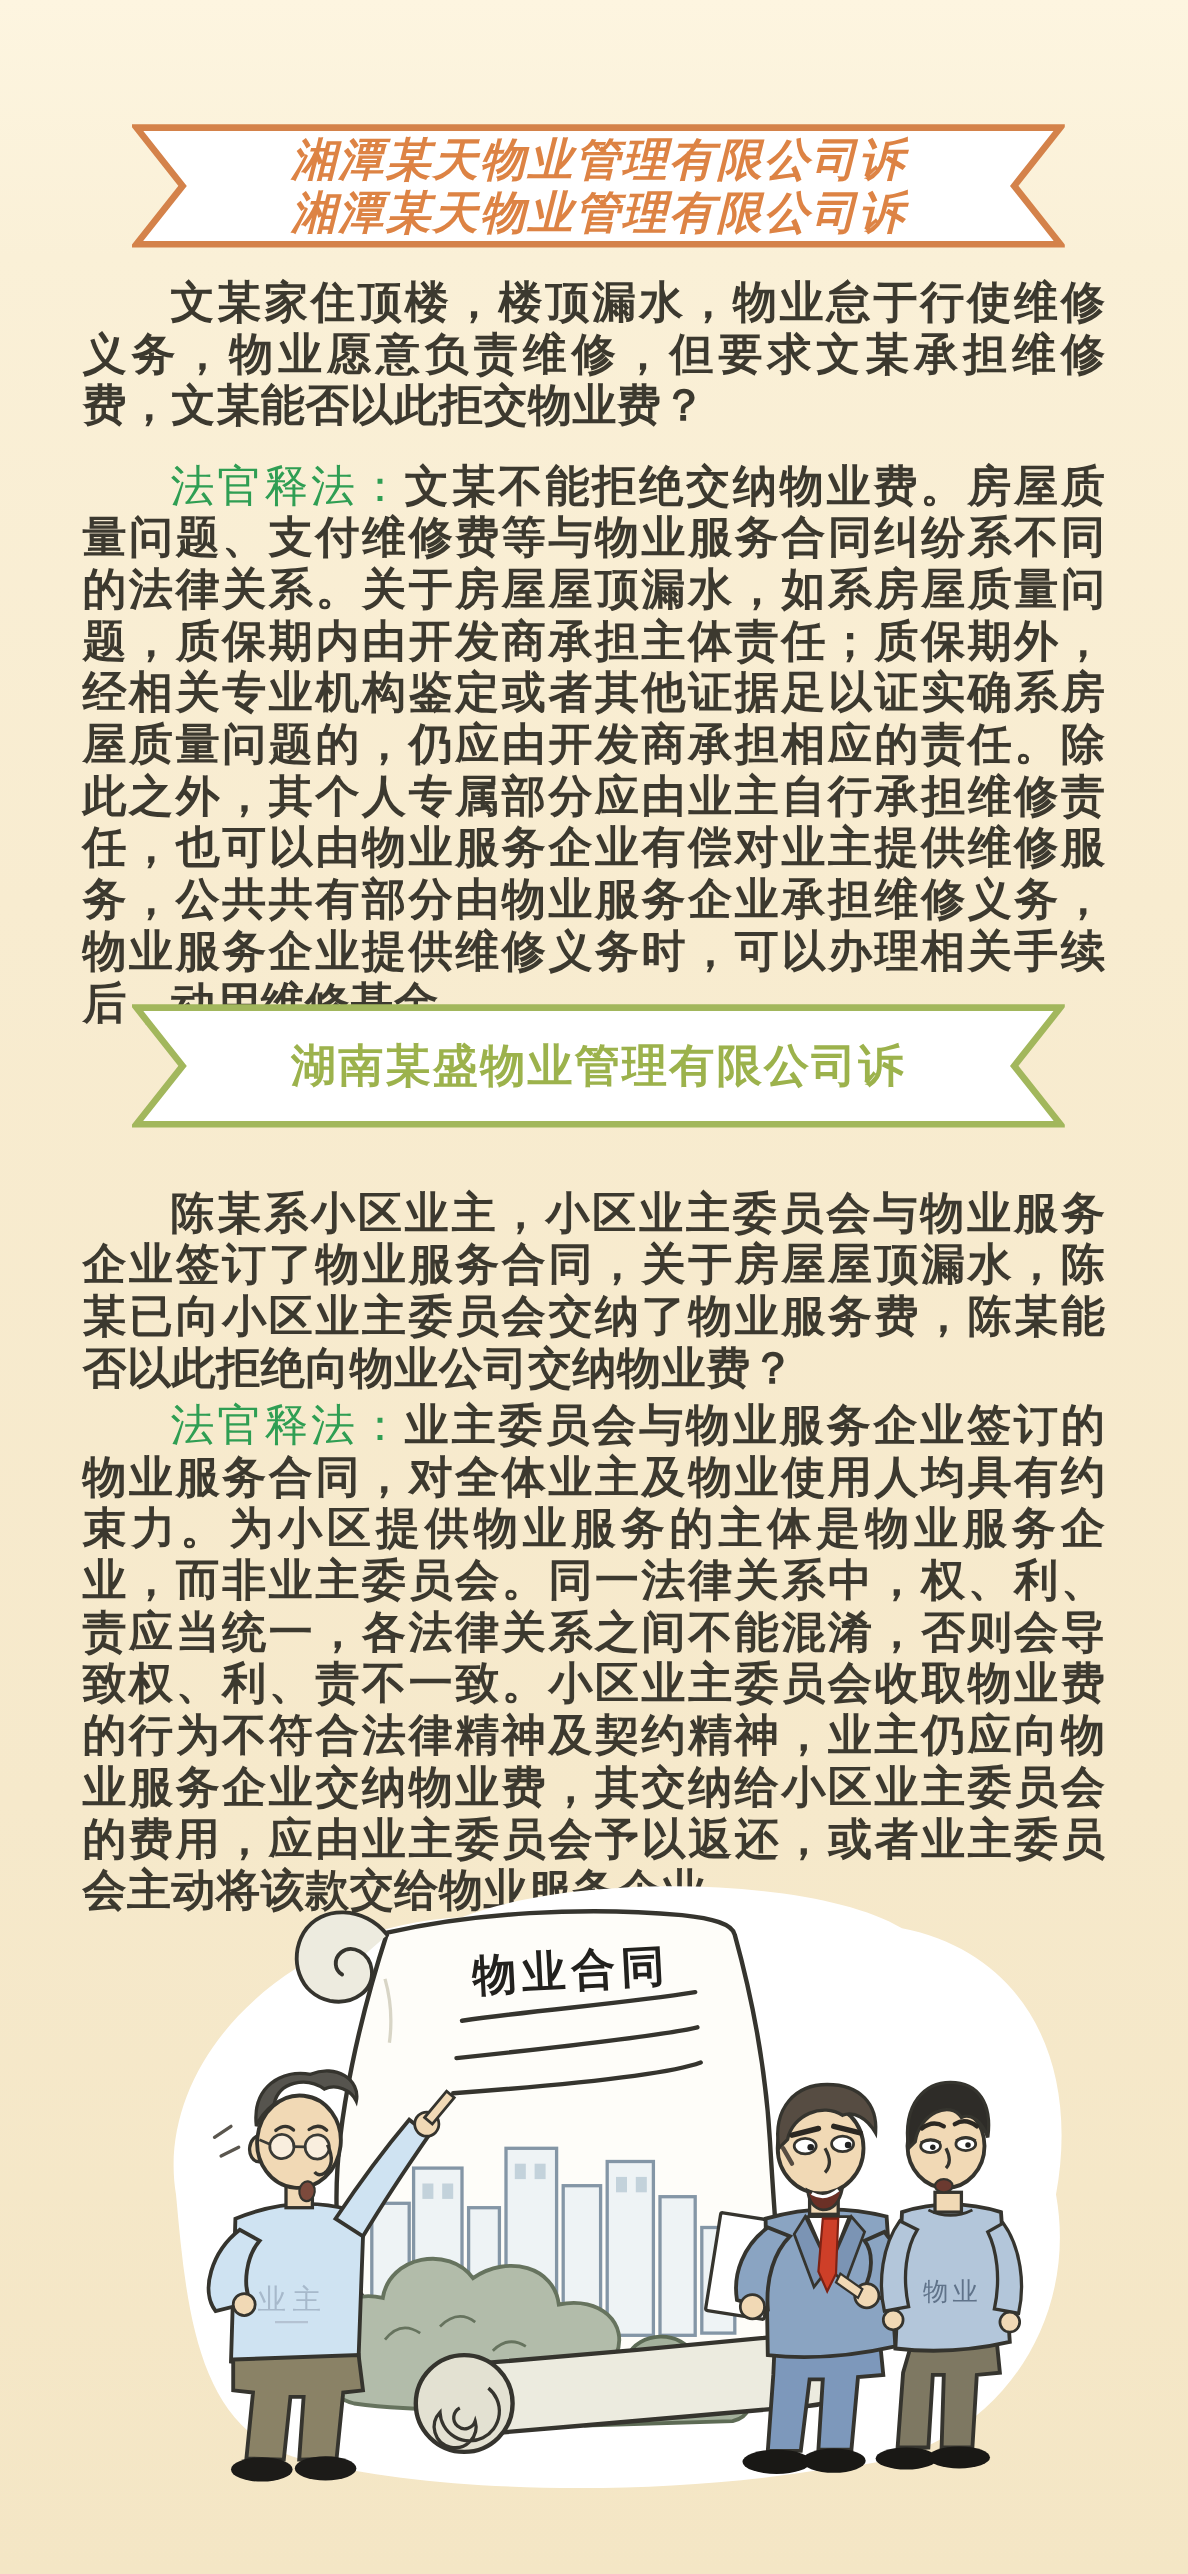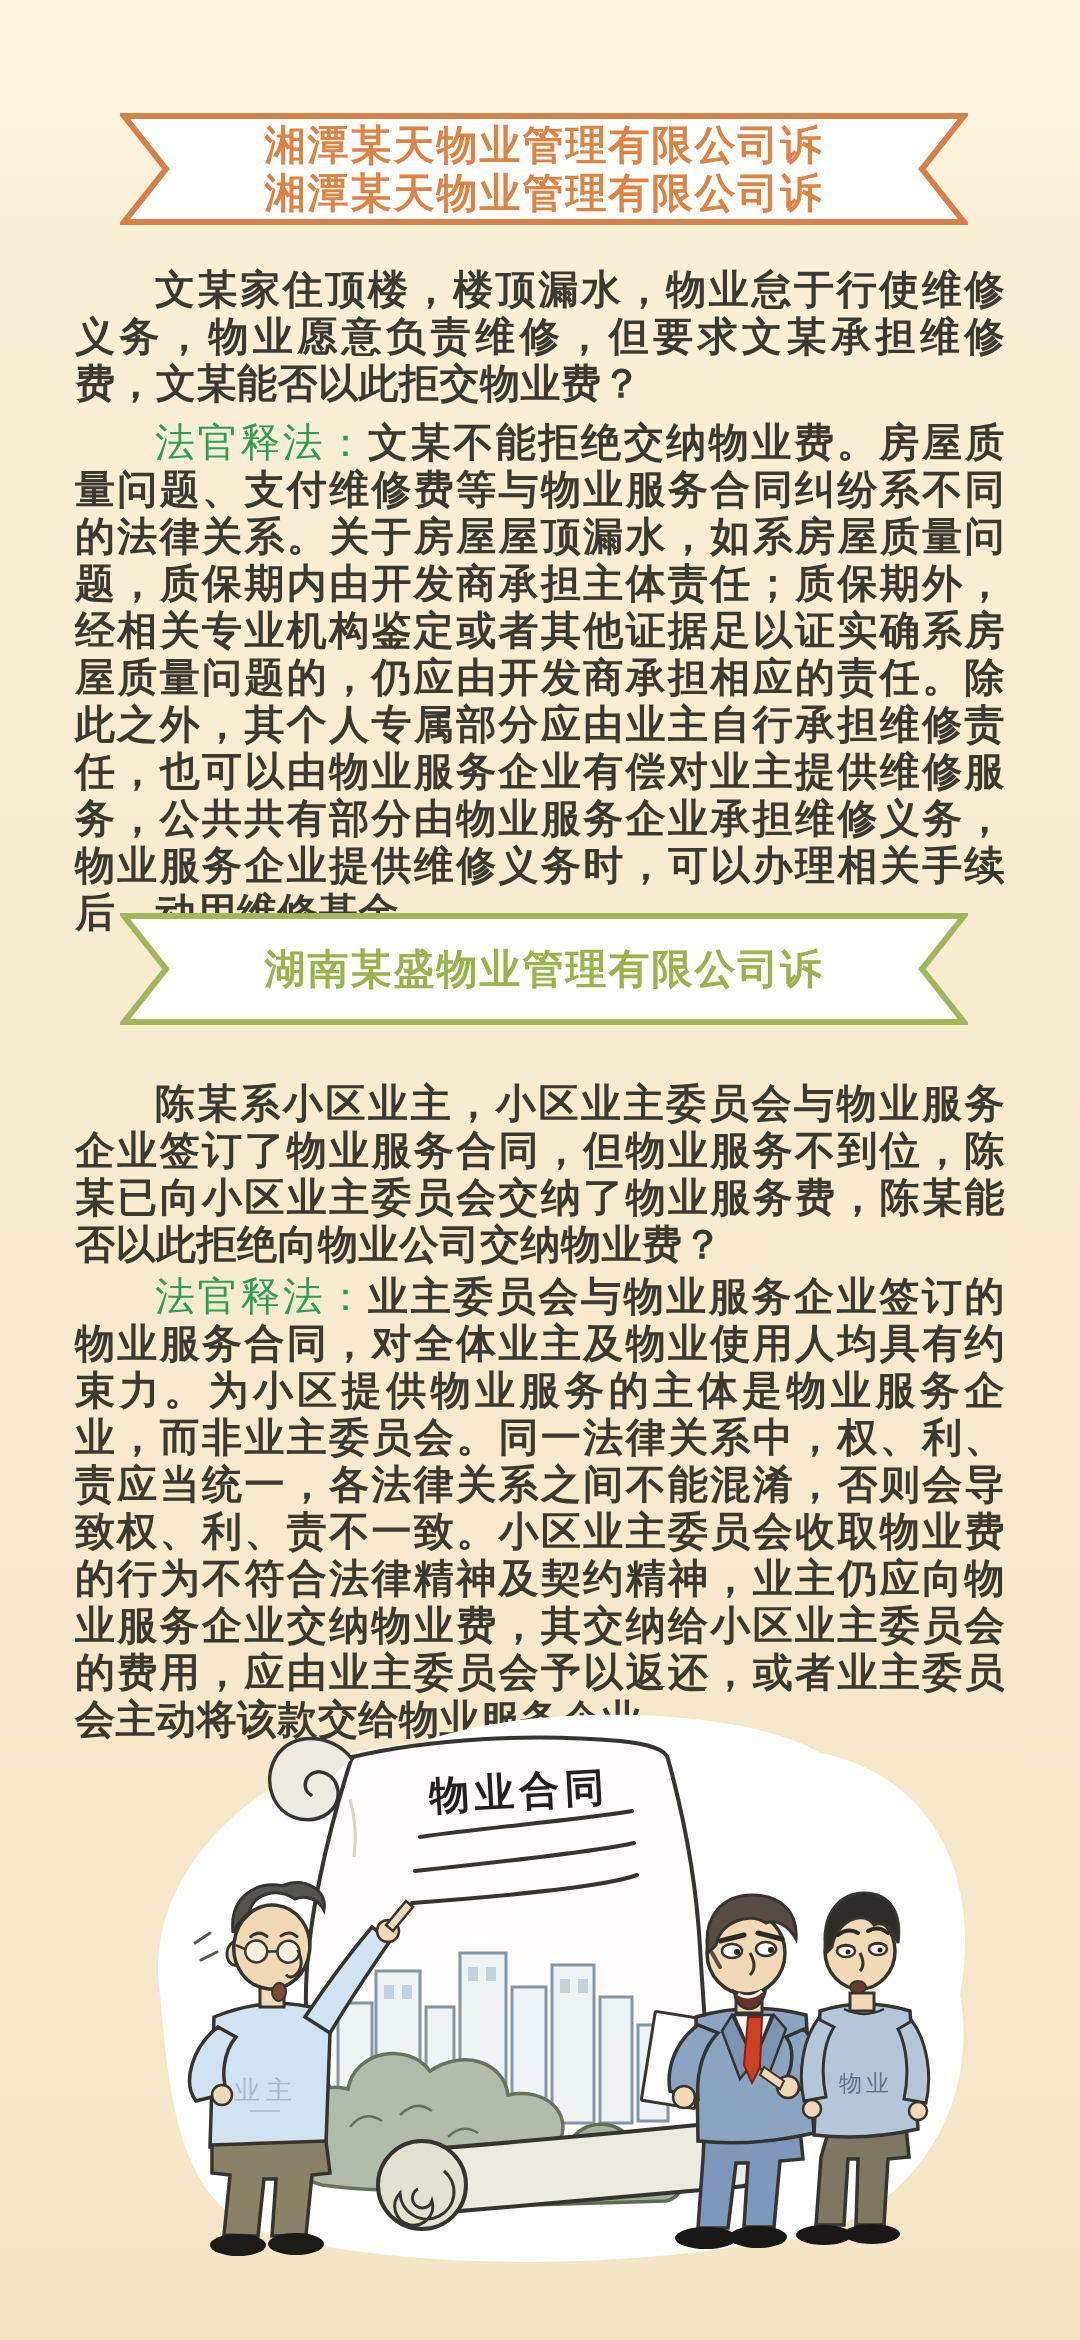--- a/index.html
+++ b/index.html
@@ -8,29 +8,29 @@
     background:linear-gradient(180deg,#fdf5e0 0%,#faf0d7 10%,#f8ecd0 35%,#f6e9cb 70%,#f4e6c5 100%);
     font-family:"Liberation Sans","DejaVu Sans",sans-serif;
   }
   .banner{position:absolute;left:120px;width:848px;height:114px;}
   .banner svg{position:absolute;left:0;top:0;width:100%;height:100%;}
   .banner .lines{
     position:absolute;left:0;top:0;right:0;bottom:0;
     display:flex;flex-direction:column;align-items:center;justify-content:center;
     gap:7px;font-weight:bold;font-size:41px;letter-spacing:2px;line-height:1;
   }
-  .banner1{top:112px;color:#dd8344;}
+  .banner1{top:112px;color:#dd8344;font-style:italic;}
   .banner2{top:912px;color:#9cb24c;text-align:right;}
   .para{
     position:absolute;left:75px;width:930px;margin:0;
     font-size:40px;line-height:47px;letter-spacing:.5px;
     color:#3c392f;text-align:justify;text-indent:2em;font-weight:600;
   }
   .judge{color:#2f9e53;font-weight:normal;}
-  #q1{top:266px;}
+  #q1{top:252px;}
   #a1{top:419px;}
   #q2{top:1080px;}
   #a2{top:1273px;}
   .illu{position:absolute;left:100px;top:1695px;width:880px;height:580px;}
 </style>
 </head>
 <body>
 
 <div class="page">
 
@@ -50,21 +50,21 @@
 
   <div class="banner banner2">
     <svg viewBox="0 0 848 114" preserveAspectRatio="none">
       <polygon points="4,4 844,4 802,57 844,110 4,110 46,57" fill="#ffffff" stroke="#a2b75c" stroke-width="6" stroke-linejoin="miter"></polygon>
     </svg>
     <div class="lines">
       <div>湖南某盛物业管理有限公司诉</div>
     </div>
   </div>
 
-  <p class="para" id="q2">陈某系小区业主，小区业主委员会与物业服务企业签订了物业服务合同，但物业服务不到位，陈某已向小区业主委员会交纳了物业服务费，陈某能否以此拒绝向物业公司交纳物业费？</p>
+  <p class="para" id="q2">陈某系小区业主，小区业主委员会与物业服务企业签订了物业服务合同，关于房屋屋顶漏水，陈某已向小区业主委员会交纳了物业服务费，陈某能否以此拒绝向物业公司交纳物业费？</p>
 
   <p class="para" id="a2"><span class="judge">法官释法：</span><span>业主委员会与物业服务企业签订的物业服务合同，对全体业主及物业使用人均具有约束力。为小区提供物业服务的主体是物业服务企业，而非业主委员会。同一法律关系中，权、利、责应当统一，各法律关系之间不能混淆，否则会导致权、利、责不一致。小区业主委员会收取物业费的行为不符合法律精神及契约精神，业主仍应向物业服务企业交纳物业费，其交纳给小区业主委员会的费用，应由业主委员会予以返还，或者业主委员会主动将该款交给物业服务企业。</span></p>
 
   <svg class="illu" viewBox="0 0 880 580">
 
     <path d="M 60,300 C 40,180 160,55 320,48 C 420,8 640,10 720,58 C 832,80 882,180 860,300 C 882,420 800,542 660,548 C 500,576 300,572 180,542 C 80,520 70,410 60,300 Z" fill="#ffffff"></path>
 
     <g>
       <path d="M 252,62 C 330,44 430,38 520,46 C 548,49 566,54 568,64 C 584,122 596,182 600,252 C 604,322 610,388 612,432 C 556,450 478,460 400,461 C 350,462 298,452 266,430 C 236,410 208,372 206,312 C 204,232 230,130 252,62 Z" fill="#fefdf9" stroke="#35342e" stroke-width="4" stroke-linejoin="round"></path>
       <path d="M 252,64 C 232,38 192,36 176,62 C 162,86 172,118 200,124 C 222,128 240,114 238,96 C 236,80 220,72 210,80 C 203,86 204,96 211,100" fill="#edebdf" stroke="#35342e" stroke-width="3.5" stroke-linecap="round"></path>

